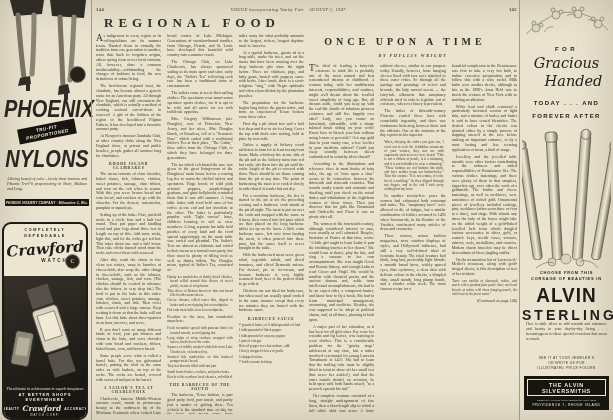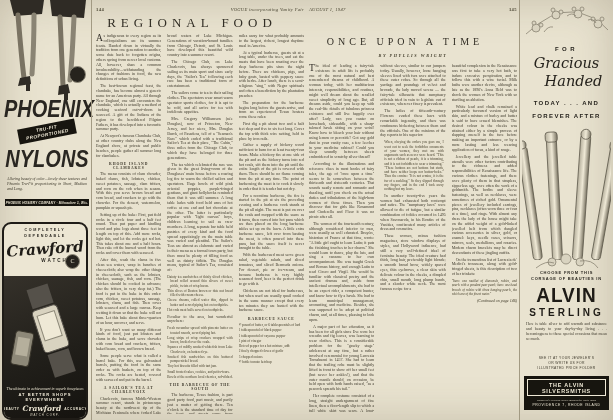--- a/index.html
+++ b/index.html
@@ -8,21 +8,21 @@
           box-shadow:inset 0 0 40px rgba(90,80,55,.25);}
   .vrule{position:absolute;top:0;bottom:0;width:1px;background:#a29a83;}
 
   
   .page{position:absolute;top:0;height:420px;}
   .pg-head{position:absolute;top:7px;left:0;right:0;display:flex;justify-content:space-between;
            font-size:4.6px;color:#46412f;}
   .folio{font-weight:bold;letter-spacing:.4px;}
   .runhead{font-style:italic;letter-spacing:.3px;}
   .art-title{position:absolute;left:0;right:16px;text-align:center;color:#332f26;
-             font-family:"Liberation Serif",serif;font-weight:400;}
+             font-family:"Liberation Serif",serif;font-weight:700;}
   .byline{position:absolute;left:0;right:0;text-align:center;font-style:italic;font-weight:bold;
           font-size:4.2px;letter-spacing:1.6px;color:#46412f;}
   .page-cols{position:absolute;left:0;right:0;display:flex;gap:6px;}
   .col{flex:1;overflow:hidden;}
   .bp{font-size:4px;line-height:1.2;text-align:justify;margin:0 0 2.2px;color:#3e392c;text-indent:4px;}
   .bp.noindent{text-indent:0;}
   .drop{float:left;font-size:9.6px;line-height:7.5px;padding-right:.6px;color:#34302a;}
   .col-head{font-size:3.7px;font-weight:bold;letter-spacing:.9px;text-align:center;
             margin:3.5px 0 2.5px;color:#3e392c;}
   .small-list{margin:0 0 2.5px;}
@@ -73,21 +73,21 @@
           font-family:"Liberation Sans",sans-serif;font-weight:bold;font-size:6px;letter-spacing:3.5px;color:#26231d;}
   .al-script{position:absolute;left:0;right:0;text-align:center;font-family:"DejaVu Serif",serif;
              font-style:italic;font-size:14.5px;color:#26231d;}
   .al-caps{position:absolute;left:0;right:0;text-align:center;font-family:"Liberation Sans",sans-serif;
            font-weight:bold;font-size:6px;letter-spacing:1.4px;color:#26231d;}
   .al-choose{position:absolute;left:0;right:0;text-align:center;font-family:"Liberation Sans",sans-serif;
              font-weight:bold;font-size:4px;letter-spacing:.8px;color:#2c2922;line-height:1.6;}
   .al-brand1{position:absolute;left:0;right:0;text-align:center;font-family:"Liberation Sans",sans-serif;
              font-weight:900;font-size:19px;letter-spacing:1px;color:#1f1c17;transform:scaleY(1.1);}
   .al-brand2{position:absolute;left:0;right:0;text-align:center;font-family:"Liberation Sans",sans-serif;
-             font-weight:bold;font-size:10px;letter-spacing:3px;color:#1f1c17;}
+             font-weight:bold;font-size:14px;letter-spacing:3px;color:#1f1c17;}
   .al-body{position:absolute;left:4px;right:4px;font-size:3.9px;line-height:1.3;color:#3e392c;text-align:justify;}
   .al-see{position:absolute;left:3px;right:3px;text-align:center;font-family:"Liberation Sans",sans-serif;
           font-size:3.4px;letter-spacing:.4px;color:#3e392c;line-height:1.5;}
   .al-box{position:absolute;left:2px;right:2px;top:376px;background:#17150f;border:1px solid #17150f;
           padding:2px 1px;text-align:center;color:#efe9d6;}
   .al-box .b1{font-family:"Liberation Sans",sans-serif;font-weight:bold;font-size:5.4px;letter-spacing:.8px;
               border:1px solid #efe9d6;padding:1.5px 0;margin:0 1px;}
   .al-box .b2{font-size:2.9px;font-style:italic;margin-top:1.5px;color:#d9d3c0;}
   .al-box .b3{font-family:"Liberation Sans",sans-serif;font-size:3.4px;letter-spacing:.6px;margin-top:1px;}
 </style>

